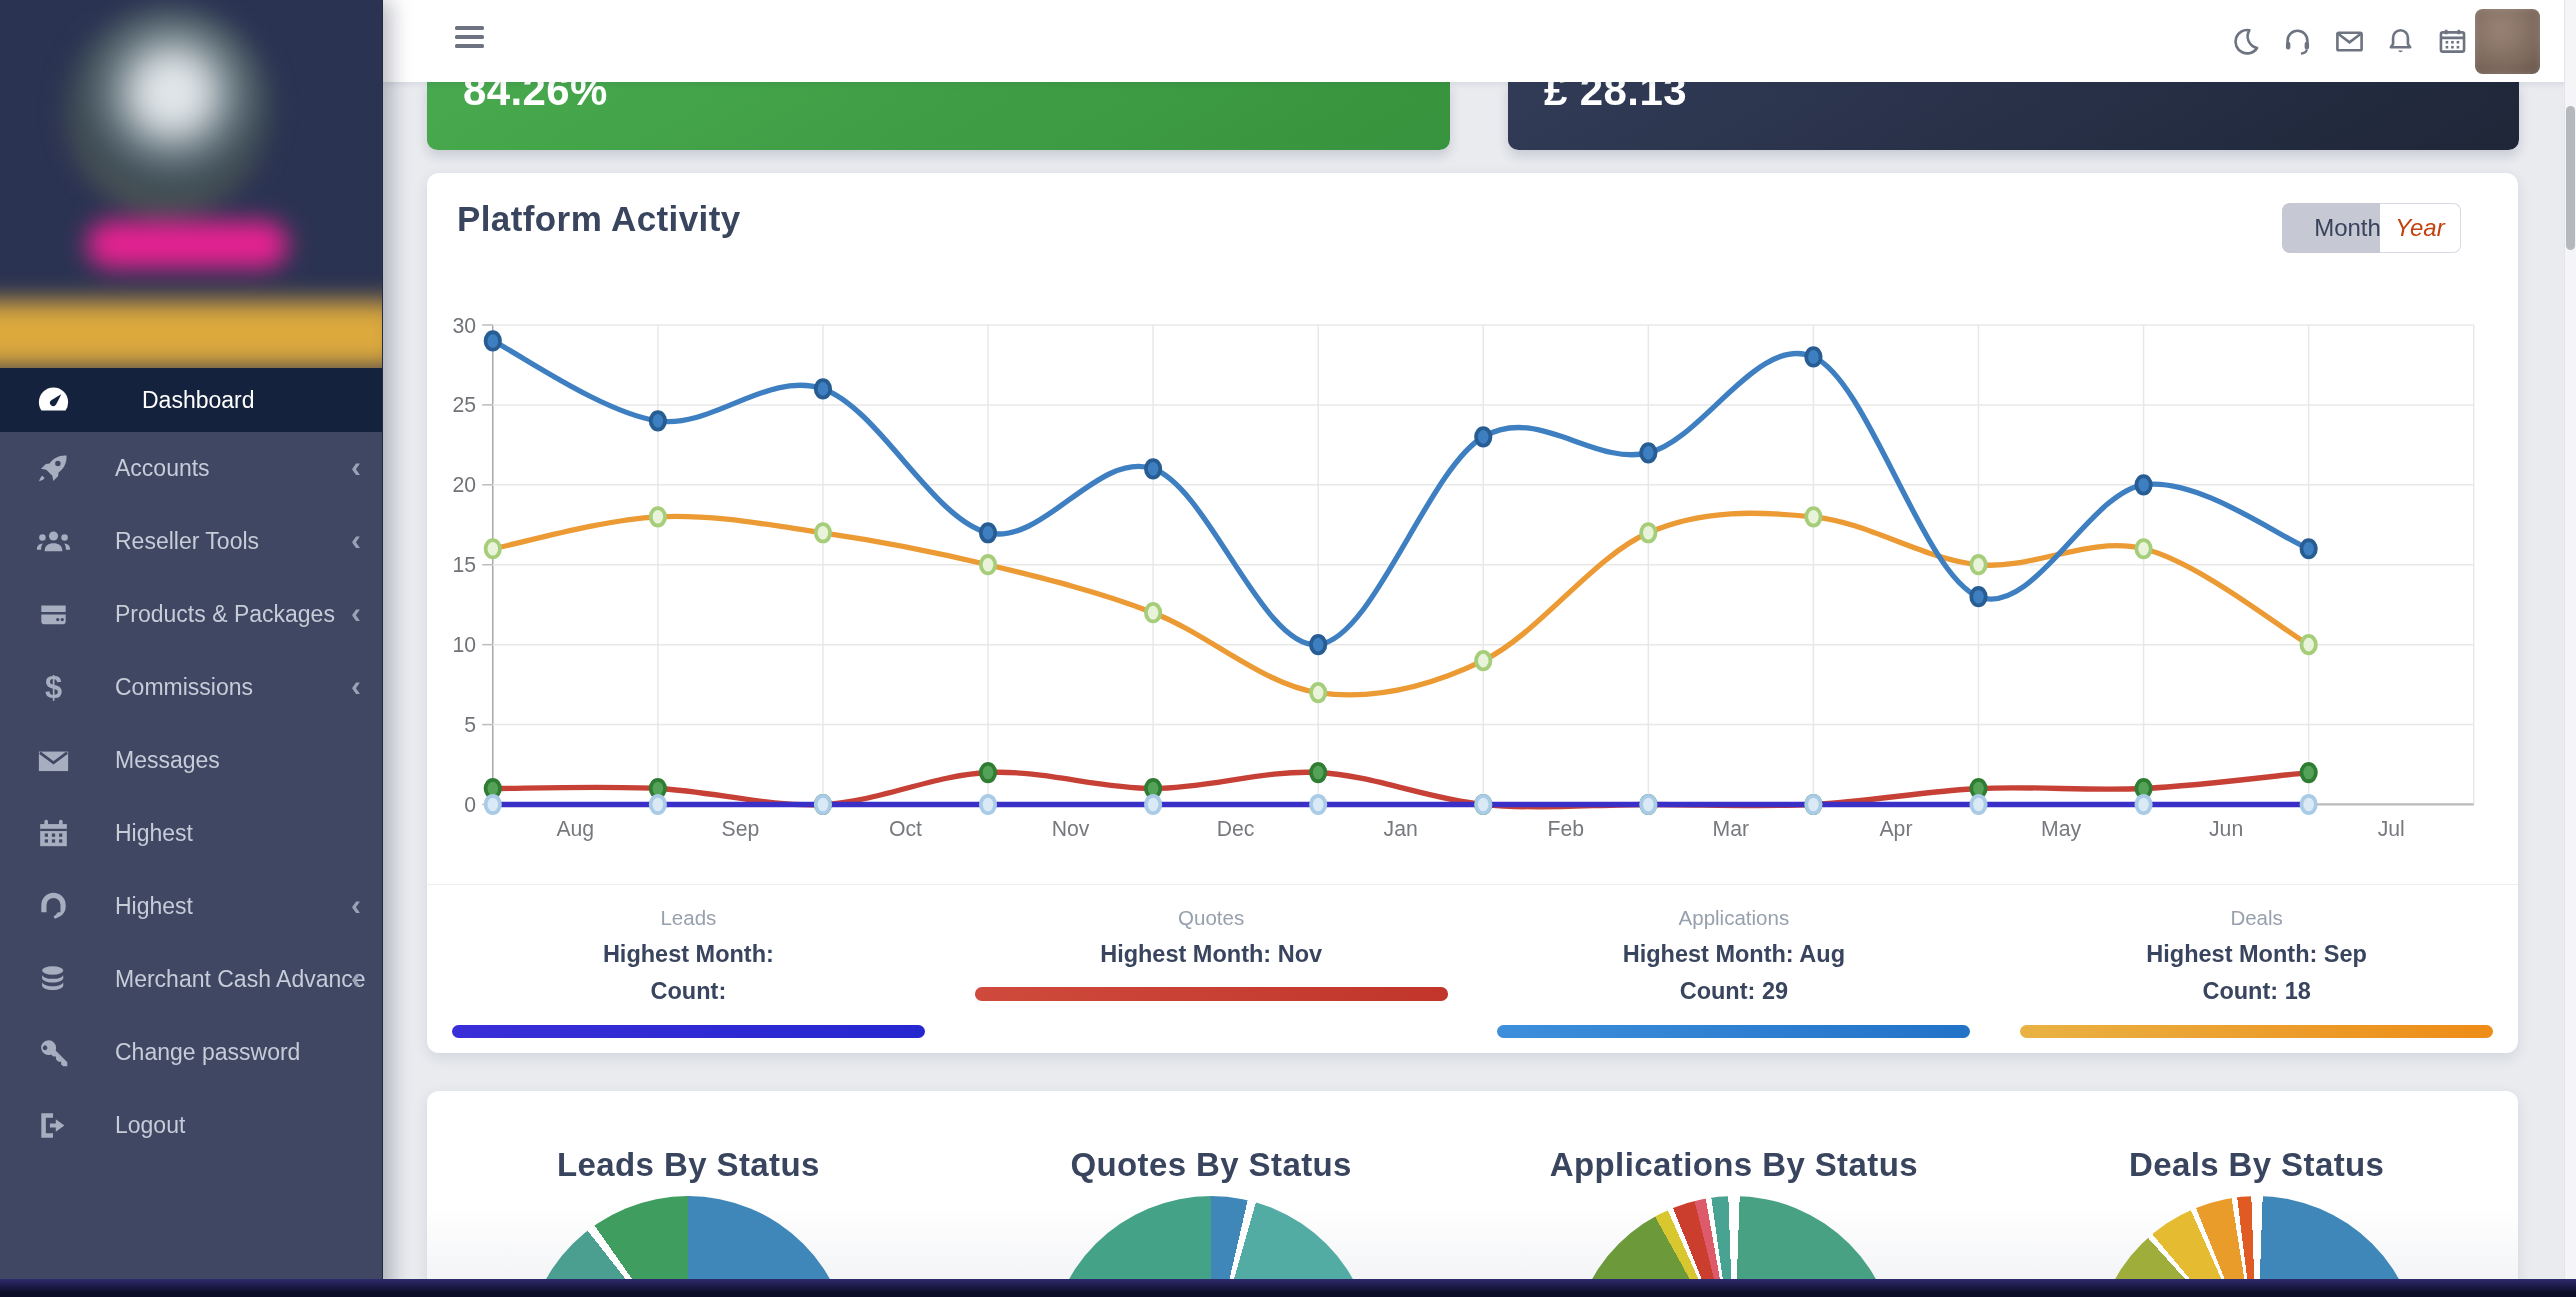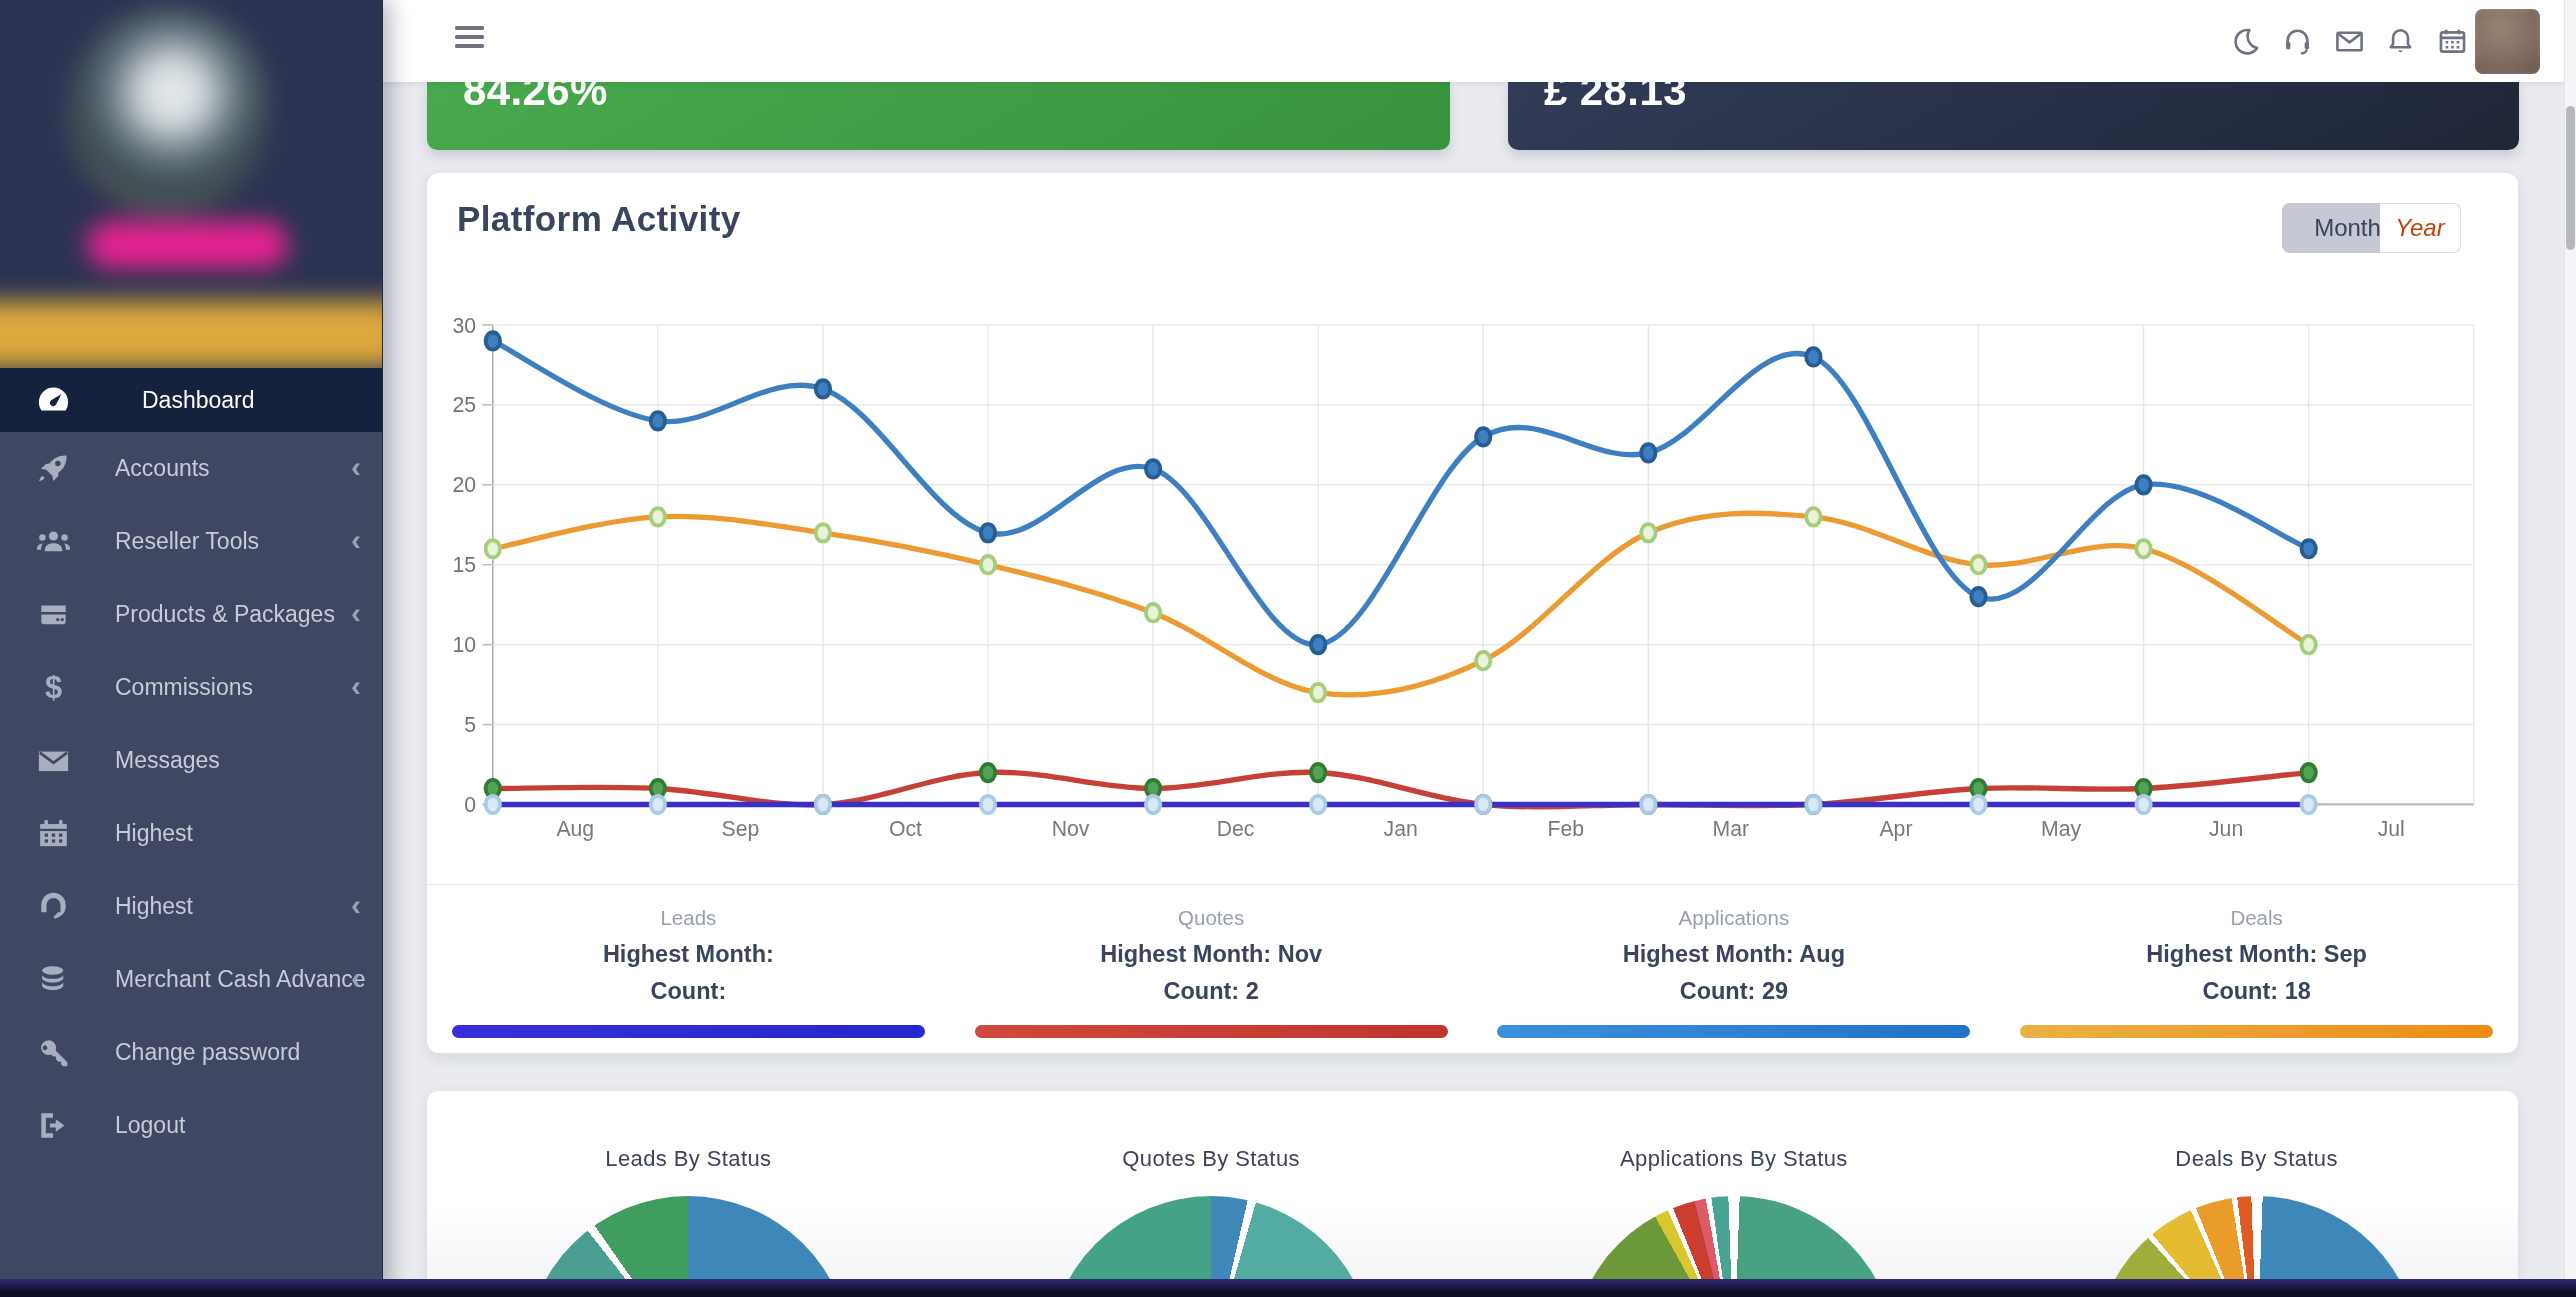--- a/index.html
+++ b/index.html
@@ -58,21 +58,21 @@
   .legend-row { position:absolute; left:0; top:721px; width:100%; display:flex; }
   .leg-col { width:523px; text-align:center; }
   .leg-name { margin-top:12px; font-size:20.5px; color:#97a0ad; }
   .leg-line { margin-top:10.6px; font-size:23.5px; font-weight:bold; color:#39455e; }
   .leg-bar { margin:19.7px auto 0; width:473px; height:13.6px; border-radius:6.8px; }
 
   
   .status-card { position:absolute; left:427px; top:1091px; width:2091px; height:206px; background:linear-gradient(#ffffff 55%,#f1f2f5);
                  border-radius:12px; box-shadow:0 4.5px 13.6px rgba(30,40,70,.10); overflow:hidden; }
   .status-titles { position:absolute; left:0; top:55px; width:100%; display:flex; }
-  .st-title { width:523px; text-align:center; font-size:22px; font-weight:normal; color:#39455e; letter-spacing:0.4px; }
+  .st-title { width:523px; text-align:center; font-size:33px; font-weight:bold; color:#39455e; letter-spacing:0.4px; }
   .pie { position:absolute; top:105px; width:326px; height:326px; border-radius:50%; }
 
   
   .bottom-band { position:absolute; left:0; top:1279px; width:2576px; height:18px; z-index:60;
                  background:linear-gradient(180deg,#2e2b6e,#0c0d26 75%); }
   .scroll-track { position:absolute; right:0; top:0; width:12px; height:1297px; background:#f5f5f7;
                   border-left:0.8px solid #e4e5ea; z-index:55; }
   .scroll-thumb { position:absolute; right:1.5px; top:106px; width:9px; height:144px; border-radius:4.5px; background:#b5b8bd; cursor:pointer; }
 </style>
 </head>
@@ -249,21 +249,20 @@
     <div class="legend-row">
         <div class="leg-col">
           <div class="leg-name">Leads</div>
           <div class="leg-line">Highest Month:</div>
           <div class="leg-line">Count:</div>
           <div class="leg-bar" style="background:linear-gradient(90deg,#3a2ed8,#2527cf)"></div>
         </div>
         <div class="leg-col">
           <div class="leg-name">Quotes</div>
           <div class="leg-line">Highest Month: Nov</div>
-          <div class="leg-line">Count: 2</div>
           <div class="leg-bar" style="background:linear-gradient(90deg,#cf4a3c,#c1352a)"></div>
         </div>
         <div class="leg-col">
           <div class="leg-name">Applications</div>
           <div class="leg-line">Highest Month: Aug</div>
           <div class="leg-line">Count: 29</div>
           <div class="leg-bar" style="background:linear-gradient(90deg,#3d8fdc,#2272c8)"></div>
         </div>
         <div class="leg-col">
           <div class="leg-name">Deals</div>

